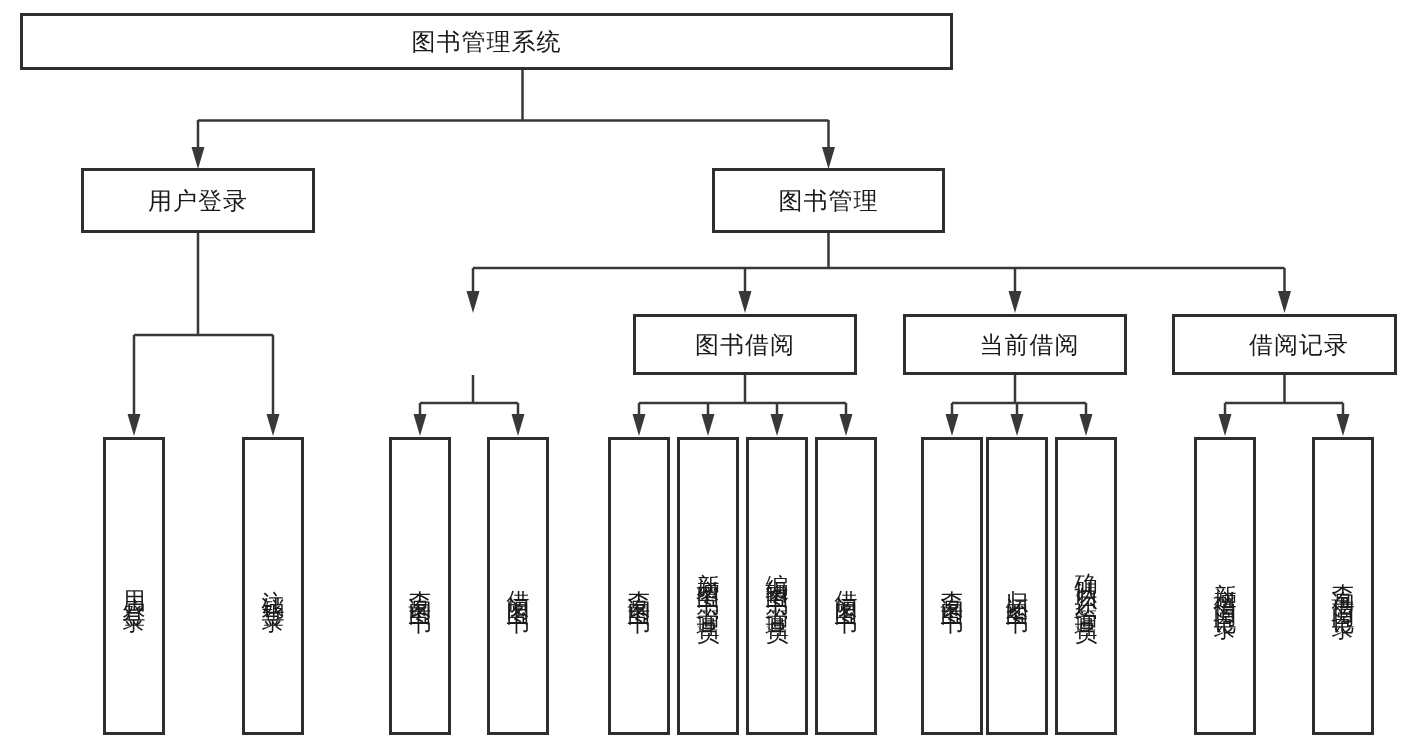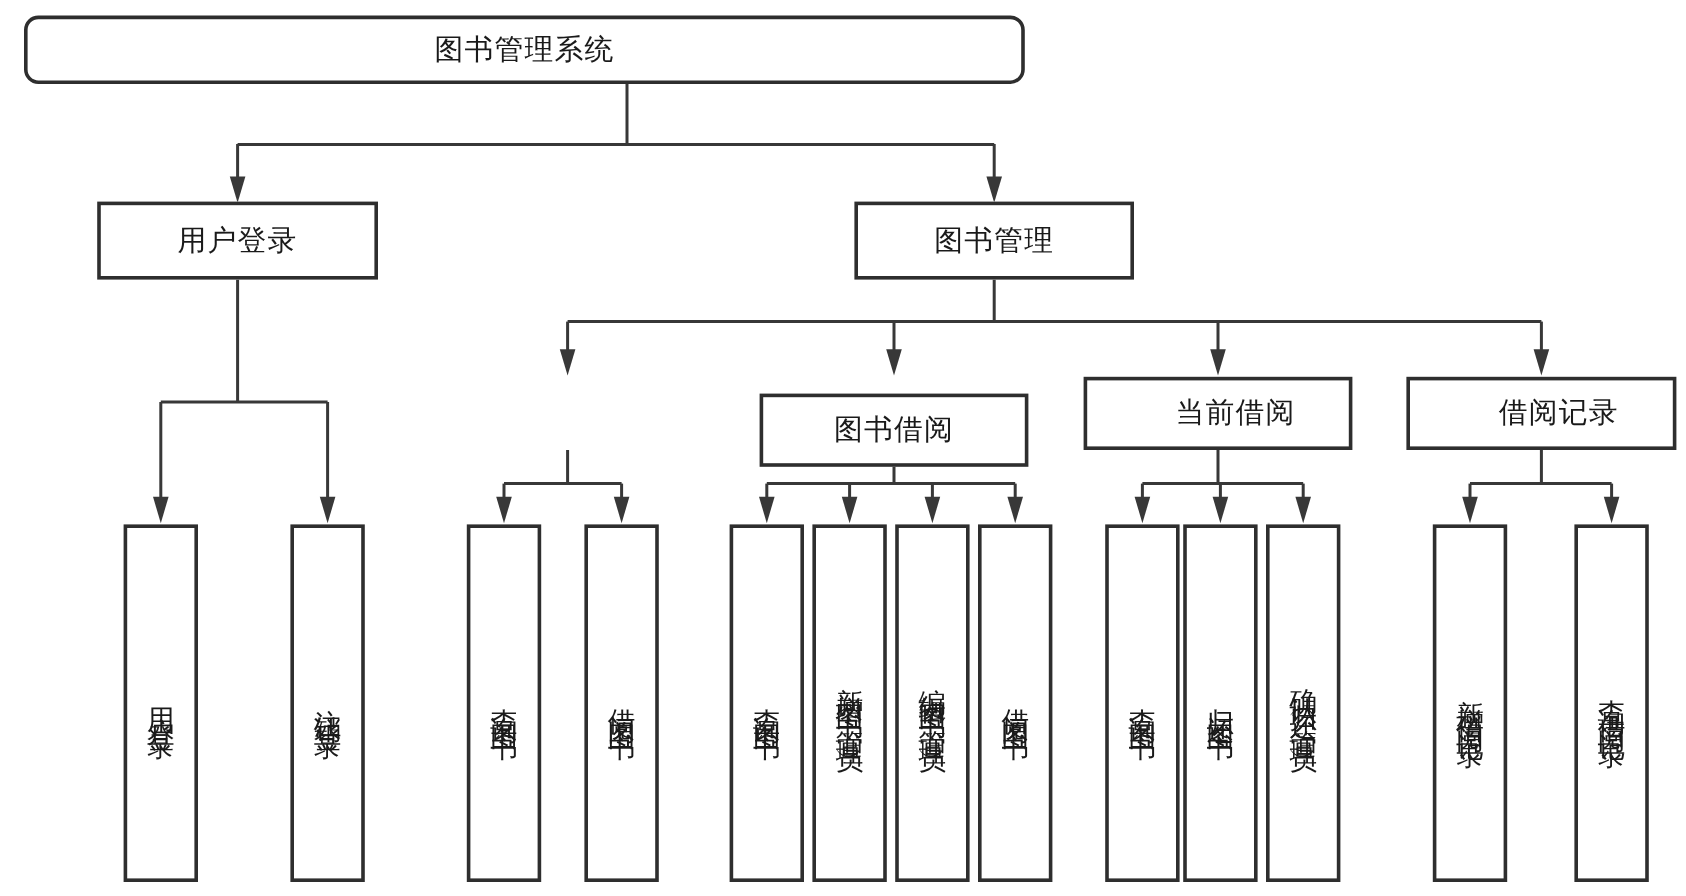--- a/index.html
+++ b/index.html
@@ -59,27 +59,27 @@
   }
   .vbox .lbl{
     writing-mode:vertical-rl;
     text-orientation:mixed;
     font-size:23px;
     letter-spacing:7px;
     line-height:1;
     white-space:nowrap;
   }
   
-  #n-root{left:20px;top:13px;width:834px;height:57px;border-radius:12px;}
+  #n-root{left:20px;top:13px;width:933px;height:57px;}
   
   #n-user-login{left:81px;top:168px;width:234px;height:65px;}
   #n-book-mgmt{left:712px;top:168px;width:233px;height:65px;}
   
   #n-recommend{left:363px;top:314px;width:220px;height:61px;}
-  #n-borrow{left:633px;top:328px;width:224px;height:61px;}
+  #n-borrow{left:633px;top:314px;width:224px;height:61px;}
   #n-current{left:903px;top:314px;width:224px;height:61px;padding-left:29px;}
   #n-records{left:1172px;top:314px;width:225px;height:61px;padding-left:29px;}
   
   #l-ul-1{left:103px;}
   #l-ul-2{left:242px;}
   #l-rc-1{left:389px;}
   #l-rc-2{left:487px;}
   #l-bw-1{left:608px;}
   #l-bw-2{left:677px;}
   #l-bw-3{left:746px;}

